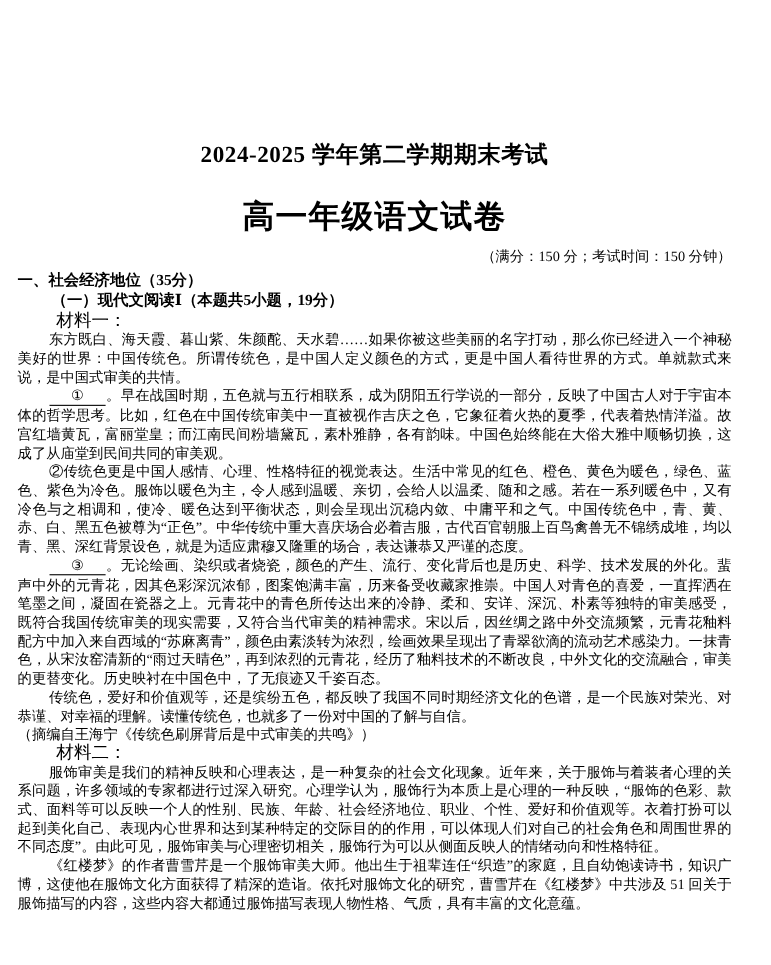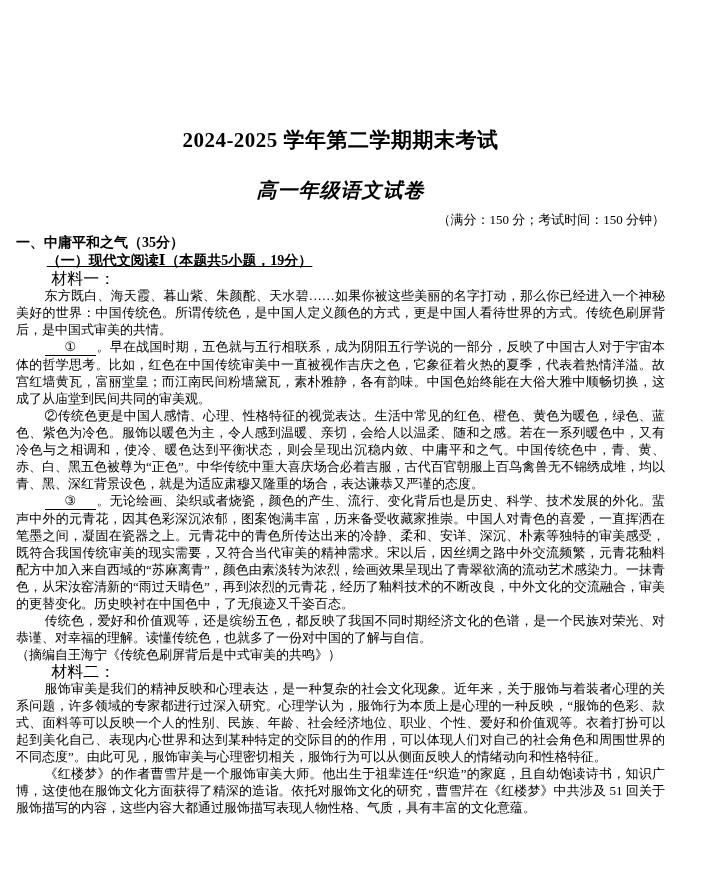--- a/index.html
+++ b/index.html
@@ -21,45 +21,43 @@
     margin-top: 42px;
   }
   .exam-title {
     font-size: 21px;
     font-weight: bold;
     text-align: center;
     margin: 0 0 23px 0;
     letter-spacing: 0.5px;
   }
   .paper-title {
-    font-size: 20px;
+    font-size: 29px;
     font-weight: bold;
     text-align: center;
     margin: 0 0 7px 0;
     letter-spacing: 1px;
-    font-style: italic;
   }
   .info-line {
     font-size: 13px;
     text-align: right;
     margin: 0 0 5px 0;
   }
   .section-heading {
     font-size: 14px;
     font-weight: bold;
     margin: 0;
     line-height: 18px;
   }
   .subsection-heading {
     font-size: 14px;
     font-weight: bold;
     margin: 0;
     line-height: 18px;
     text-indent: 2.2em;
-    text-decoration: underline;
   }
   .material-label {
     font-size: 16px;
     line-height: 17px;
     margin: 0;
     text-indent: 2.2em;
   }
   .para {
     font-size: 13px;
     line-height: 17px;
@@ -85,27 +83,27 @@
 <body>
 
 <div class="page">
 
   <h1 class="exam-title">2024-2025 学年第二学期期末考试</h1>
 
   <h2 class="paper-title">高一年级语文试卷</h2>
 
   <p class="info-line">（满分：150 分；考试时间：150 分钟）</p>
 
-  <p class="section-heading">一、中庸平和之气（35分）</p>
+  <p class="section-heading">一、社会经济地位（35分）</p>
 
   <p class="subsection-heading">（一）现代文阅读Ⅰ（本题共5小题，19分）</p>
 
   <p class="material-label">材料一：</p>
 
-  <p class="para"><span>东方既白、海天霞、暮山紫、朱颜酡、天水碧……如果你被这些美丽的名字打动，那么你已经进入一个神秘美好的世界：中国传统色。所谓传统色，是中国人定义颜色的方式，更是中国人看待世界的方式。传统色刷屏背后，是中国式审美的共情。</span></p>
+  <p class="para"><span>东方既白、海天霞、暮山紫、朱颜酡、天水碧……如果你被这些美丽的名字打动，那么你已经进入一个神秘美好的世界：中国传统色。所谓传统色，是中国人定义颜色的方式，更是中国人看待世界的方式。单就款式来说，是中国式审美的共情。</span></p>
 
   <p class="para"><span class="blank"><span>①</span></span><span>。早在战国时期，五色就与五行相联系，成为阴阳五行学说的一部分，反映了中国古人对于宇宙本体的哲学思考。比如，红色在中国传统审美中一直被视作吉庆之色，它象征着火热的夏季，代表着热情洋溢。故宫红墙黄瓦，富丽堂皇；而江南民间粉墙黛瓦，素朴雅静，各有韵味。中国色始终能在大俗大雅中顺畅切换，这成了从庙堂到民间共同的审美观。</span></p>
 
   <p class="para"><span>②传统色更是中国人感情、心理、性格特征的视觉表达。生活中常见的红色、橙色、黄色为暖色，绿色、蓝色、紫色为冷色。服饰以暖色为主，令人感到温暖、亲切，会给人以温柔、随和之感。若在一系列暖色中，又有冷色与之相调和，使冷、暖色达到平衡状态，则会呈现出沉稳内敛、中庸平和之气。中国传统色中，青、黄、赤、白、黑五色被尊为“正色”。中华传统中重大喜庆场合必着吉服，古代百官朝服上百鸟禽兽无不锦绣成堆，均以青、黑、深红背景设色，就是为适应肃穆又隆重的场合，表达谦恭又严谨的态度。</span></p>
 
   <p class="para"><span class="blank"><span>③</span></span><span>。无论绘画、染织或者烧瓷，颜色的产生、流行、变化背后也是历史、科学、技术发展的外化。蜚声中外的元青花，因其色彩深沉浓郁，图案饱满丰富，历来备受收藏家推崇。中国人对青色的喜爱，一直挥洒在笔墨之间，凝固在瓷器之上。元青花中的青色所传达出来的冷静、柔和、安详、深沉、朴素等独特的审美感受，既符合我国传统审美的现实需要，又符合当代审美的精神需求。宋以后，因丝绸之路中外交流频繁，元青花釉料配方中加入来自西域的“苏麻离青”，颜色由素淡转为浓烈，绘画效果呈现出了青翠欲滴的流动艺术感染力。一抹青色，从宋汝窑清新的“雨过天晴色”，再到浓烈的元青花，经历了釉料技术的不断改良，中外文化的交流融合，审美的更替变化。历史映衬在中国色中，了无痕迹又千姿百态。</span></p>
 
   <p class="para"><span>传统色，爱好和价值观等，还是缤纷五色，都反映了我国不同时期经济文化的色谱，是一个民族对荣光、对恭谨、对幸福的理解。读懂传统色，也就多了一份对中国的了解与自信。</span></p>
 
   <p class="attribution">（摘编自王海宁《传统色刷屏背后是中式审美的共鸣》）</p>

